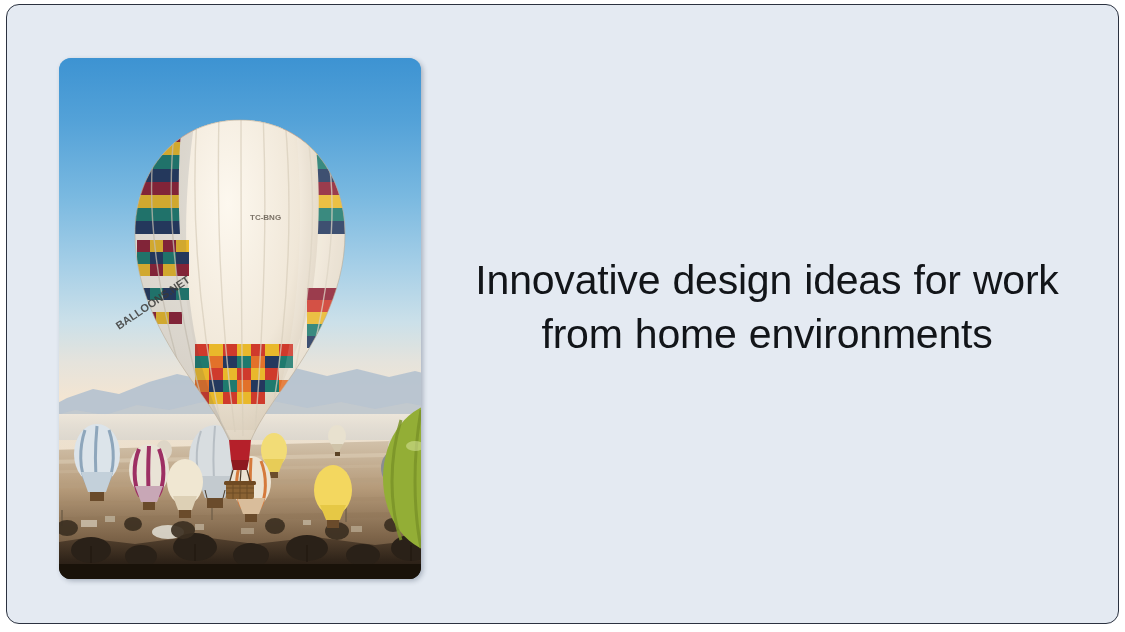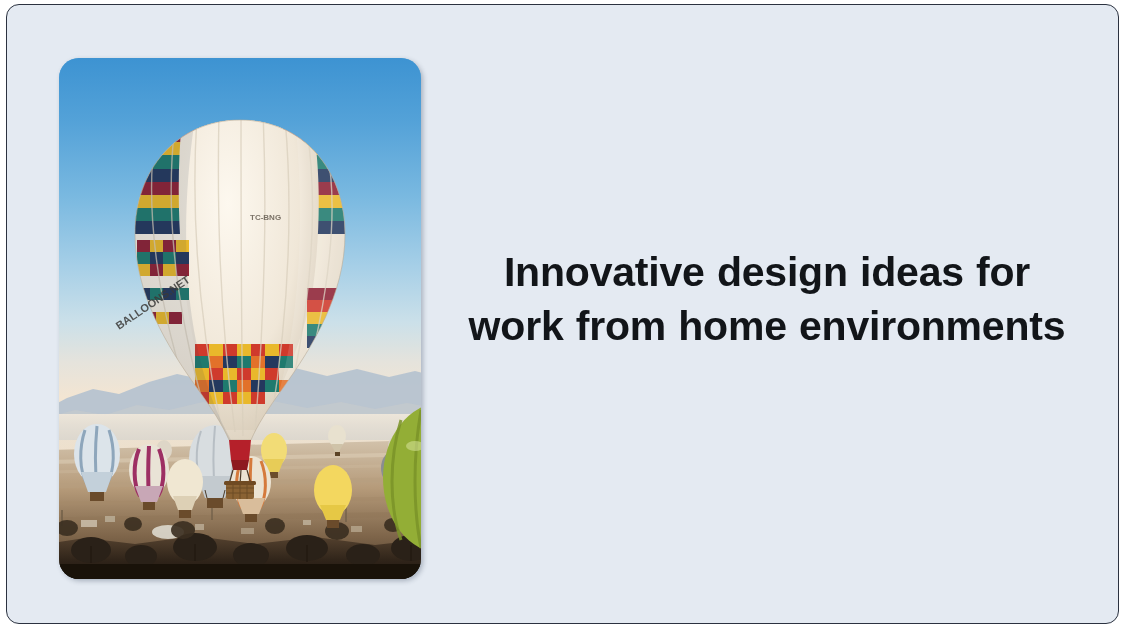--- a/index.html
+++ b/index.html
@@ -33,21 +33,21 @@
     align-items: flex-start;
   }
 
   
   #image-card {
     position: absolute;
     left: 52px;
     top: 53px;
     width: 362px;
     height: 521px;
-    border-radius: 20px;
+    border-radius: 12px;
     overflow: hidden;
     background: #6fb0dd;
     box-shadow: 2px 2px 5px rgba(30, 45, 70, 0.30);
   }
 
   #photo-svg {
     display: block;
     width: 100%;
     height: 100%;
   }
@@ -55,23 +55,23 @@
   
   #headline-block {
     position: absolute;
     left: 455px;
     top: 236px;
     width: 610px;
     text-align: center;
   }
 
   #headline {
-    margin: 4px;
+    margin: 12px;
     font-family: "Liberation Sans", sans-serif;
-    font-weight: bold;
+    font-weight: normal;
     font-size: 41px;
     line-height: 1.32;
     letter-spacing: -0.2px;
     color: #121519;
     word-spacing: 1px;
   }
 </style>
 </head>
 <body>
 

